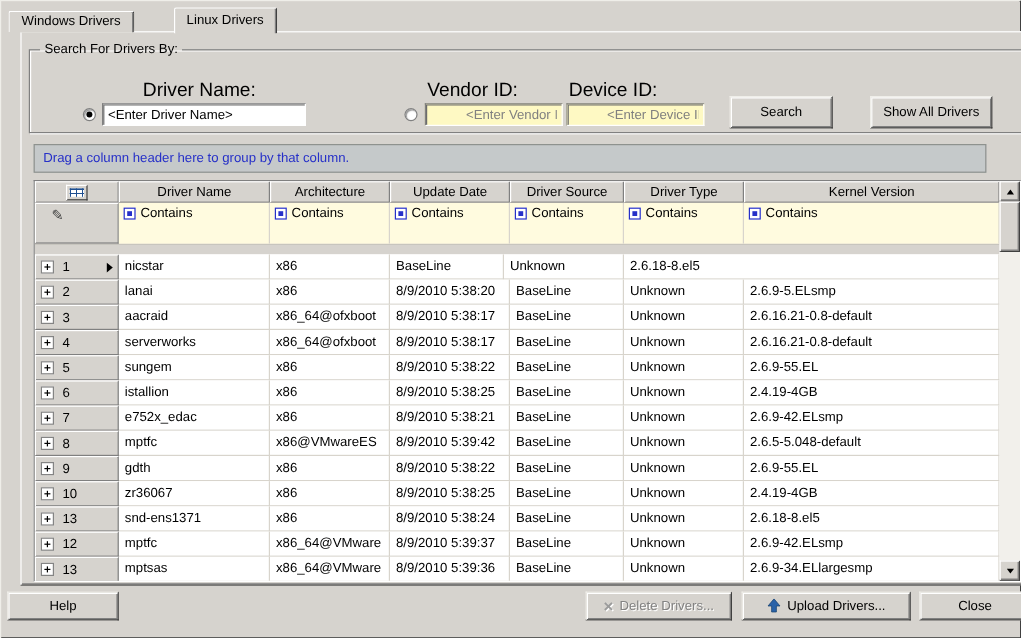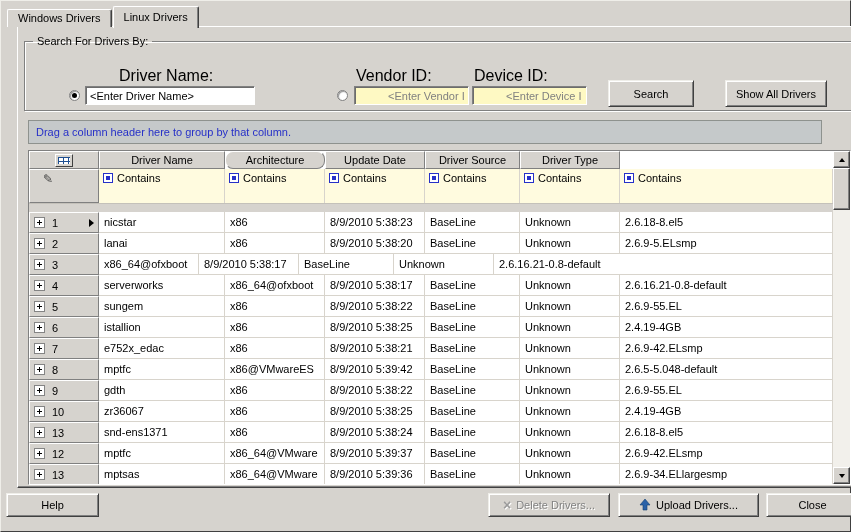--- a/index.html
+++ b/index.html
@@ -9,21 +9,21 @@
   .window{position:relative;width:851px;height:532px;background:#d6d3ce;box-sizing:border-box;
           border-top:1px solid #efeee9;border-left:1px solid #efeee9;
           border-right:1px solid #404040;border-bottom:1px solid #404040;}
 
   
   .tabstrip{position:absolute;left:6px;top:4px;height:22px;display:flex;align-items:flex-end;z-index:5;}
   .tab{position:relative;background:#d6d3ce;box-sizing:border-box;
        border:1px solid;border-color:#fff #404040 #d6d3ce #fff;border-bottom:none;
        border-top-left-radius:2px;border-top-right-radius:2px;
        padding:2px 10px 0;height:18px;margin-right:1px;box-shadow:inset -1px 0 0 #808080;}
-  .tab.active{height:22px;padding-top:4px;margin-bottom:-1px;z-index:6;}
+  .tab.active{height:22px;padding-top:4px;margin-bottom:-1px;z-index:6;margin-left:32px;}
 
   
   .page{position:absolute;left:16px;top:25px;width:843px;height:462px;background:#d6d3ce;box-sizing:border-box;
         border:1px solid;border-color:#fff #404040 #404040 #fff;box-shadow:inset -1px -1px 0 #808080;z-index:1;}
 
   
   .groupbox{position:absolute;left:6px;top:8px;width:828px;height:76px;margin:0;padding:0;box-sizing:border-box;
             border:1px solid #808080;box-shadow:inset 1px 1px 0 #fff,1px 1px 0 #fff;}
   .groupbox legend{margin-left:8px;padding:0 4px;font-size:11px;}
   .lbl{position:absolute;font-size:16px;white-space:nowrap;}
@@ -136,24 +136,25 @@
       <span>Drag a column header here to group by that column.</span>
     </div>
 
     <div class="grid">
       <div class="grid-inner">
         <div class="ghrow" id="grid-header">
           <div class="gh" style="width:70px">
             <span class="grid-icon"></span>
           </div>
         <div class="gh" style="width: 126px;">Driver Name</div>
-            <div class="gh" style="width: 100px; border-radius: 8px;">Architecture</div>
+            <div class="gh" style="width: 100px;">Architecture</div>
             <div class="gh" style="width: 100px;">Update Date</div>
             <div class="gh" style="width: 95px;">Driver Source</div>
             <div class="gh" style="width: 100px;">Driver Type</div>
+            <div class="gh last">Kernel Version</div>
           </div>
         <div class="frow" id="filter-row">
           <div class="fhead">
             <span class="pencil">✎</span>
           </div>
         <div class="fc" style="width: 126px;">
               <span class="ficon"></span>
               <span>Contains</span>
             </div>
             <div class="fc" style="width: 100px;">
@@ -180,21 +181,20 @@
         <div class="fgap"></div>
         <div id="grid-rows">
             <div class="grow">
               <div class="rh">
                 <span class="expander"></span>
                 <span class="rownum">1</span>
                 <span class="curarrow"></span>
               </div>
               <div class="gc" style="width: 126px;">nicstar</div>
               <div class="gc" style="width: 100px;">x86</div>
-              <div class="gc" style="width: 100px;">8/9/2010 5:38:23</div>
               <div class="gc" style="width: 95px;">BaseLine</div>
               <div class="gc" style="width: 100px;">Unknown</div>
               <div class="gc last">2.6.18-8.el5</div>
             </div>
             <div class="grow">
               <div class="rh">
                 <span class="expander"></span>
                 <span class="rownum">2</span>
               </div>
               <div class="gc" style="width: 126px;">lanai</div>
@@ -202,20 +202,21 @@
               <div class="gc" style="width: 100px;">8/9/2010 5:38:20</div>
               <div class="gc" style="width: 95px;">BaseLine</div>
               <div class="gc" style="width: 100px;">Unknown</div>
               <div class="gc last">2.6.9-5.ELsmp</div>
             </div>
             <div class="grow">
               <div class="rh">
                 <span class="expander"></span>
                 <span class="rownum">3</span>
               </div>
+              <div class="gc" style="width: 126px;">aacraid</div>
               <div class="gc" style="width: 100px;">x86_64@ofxboot</div>
               <div class="gc" style="width: 100px;">8/9/2010 5:38:17</div>
               <div class="gc" style="width: 95px;">BaseLine</div>
               <div class="gc" style="width: 100px;">Unknown</div>
               <div class="gc last">2.6.16.21-0.8-default</div>
             </div>
             <div class="grow">
               <div class="rh">
                 <span class="expander"></span>
                 <span class="rownum">4</span>

